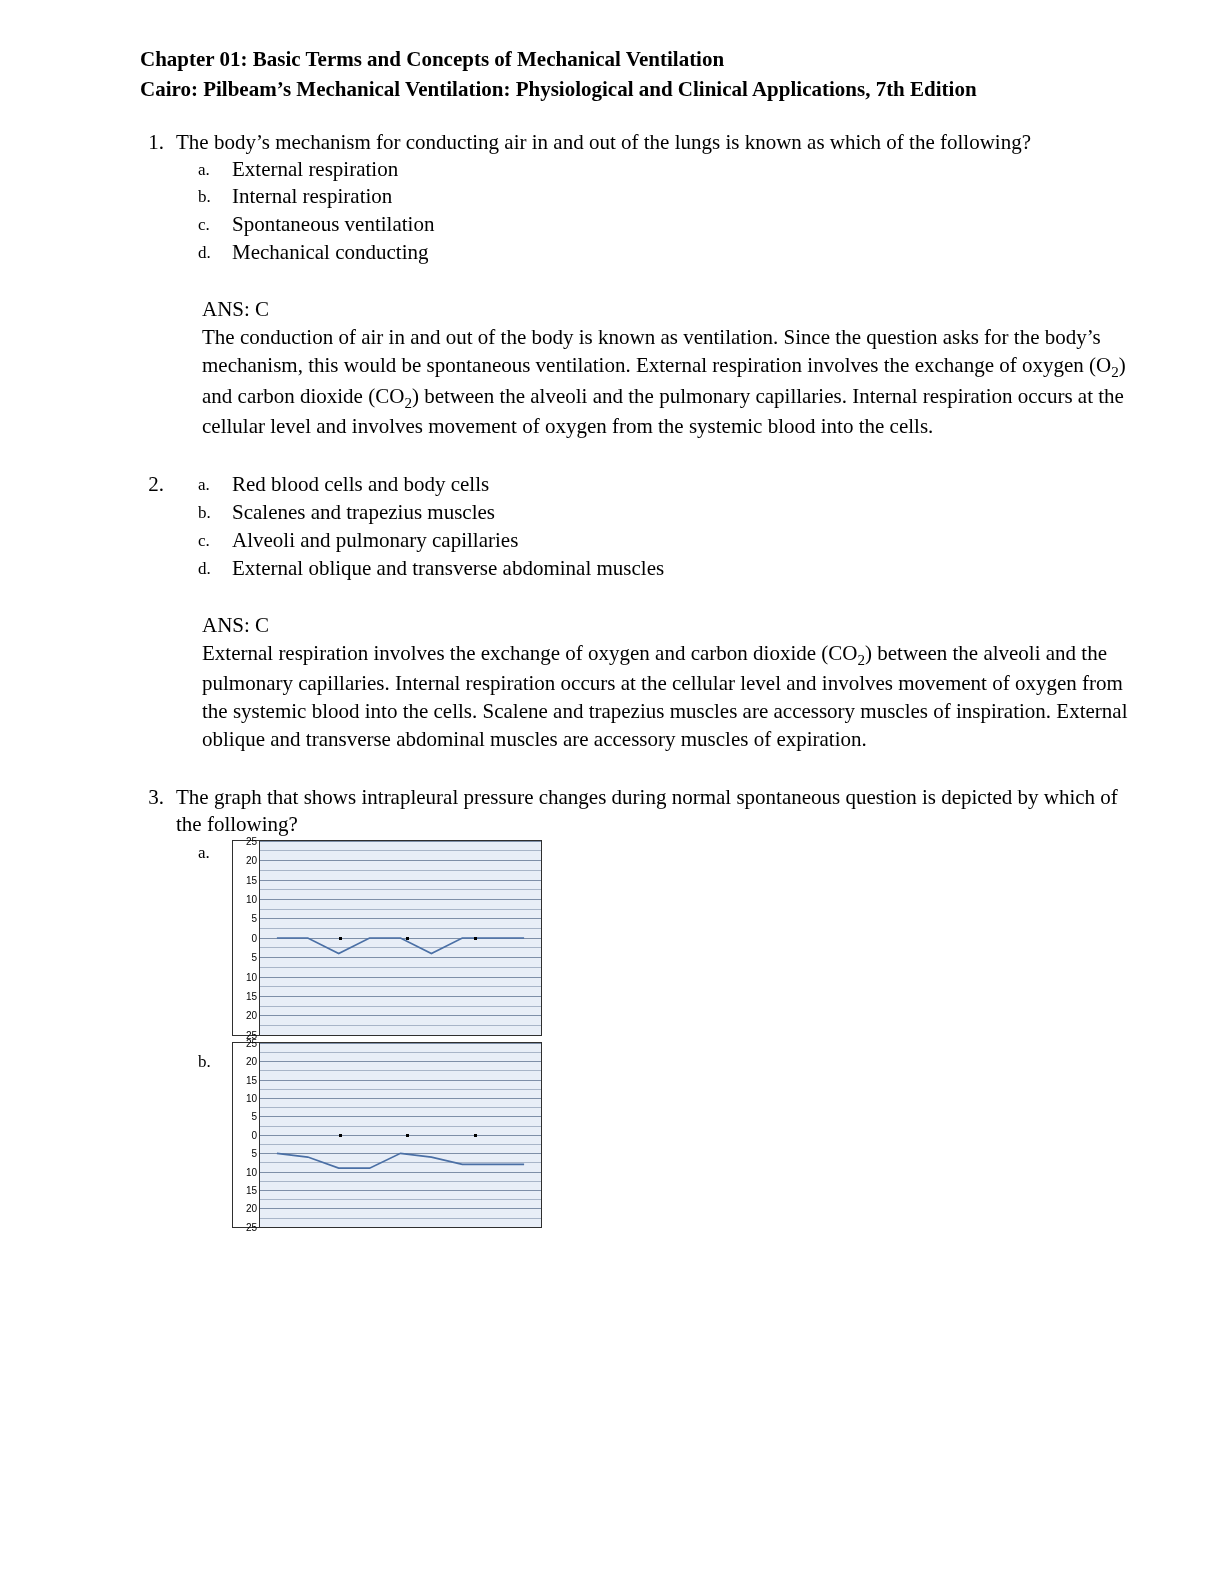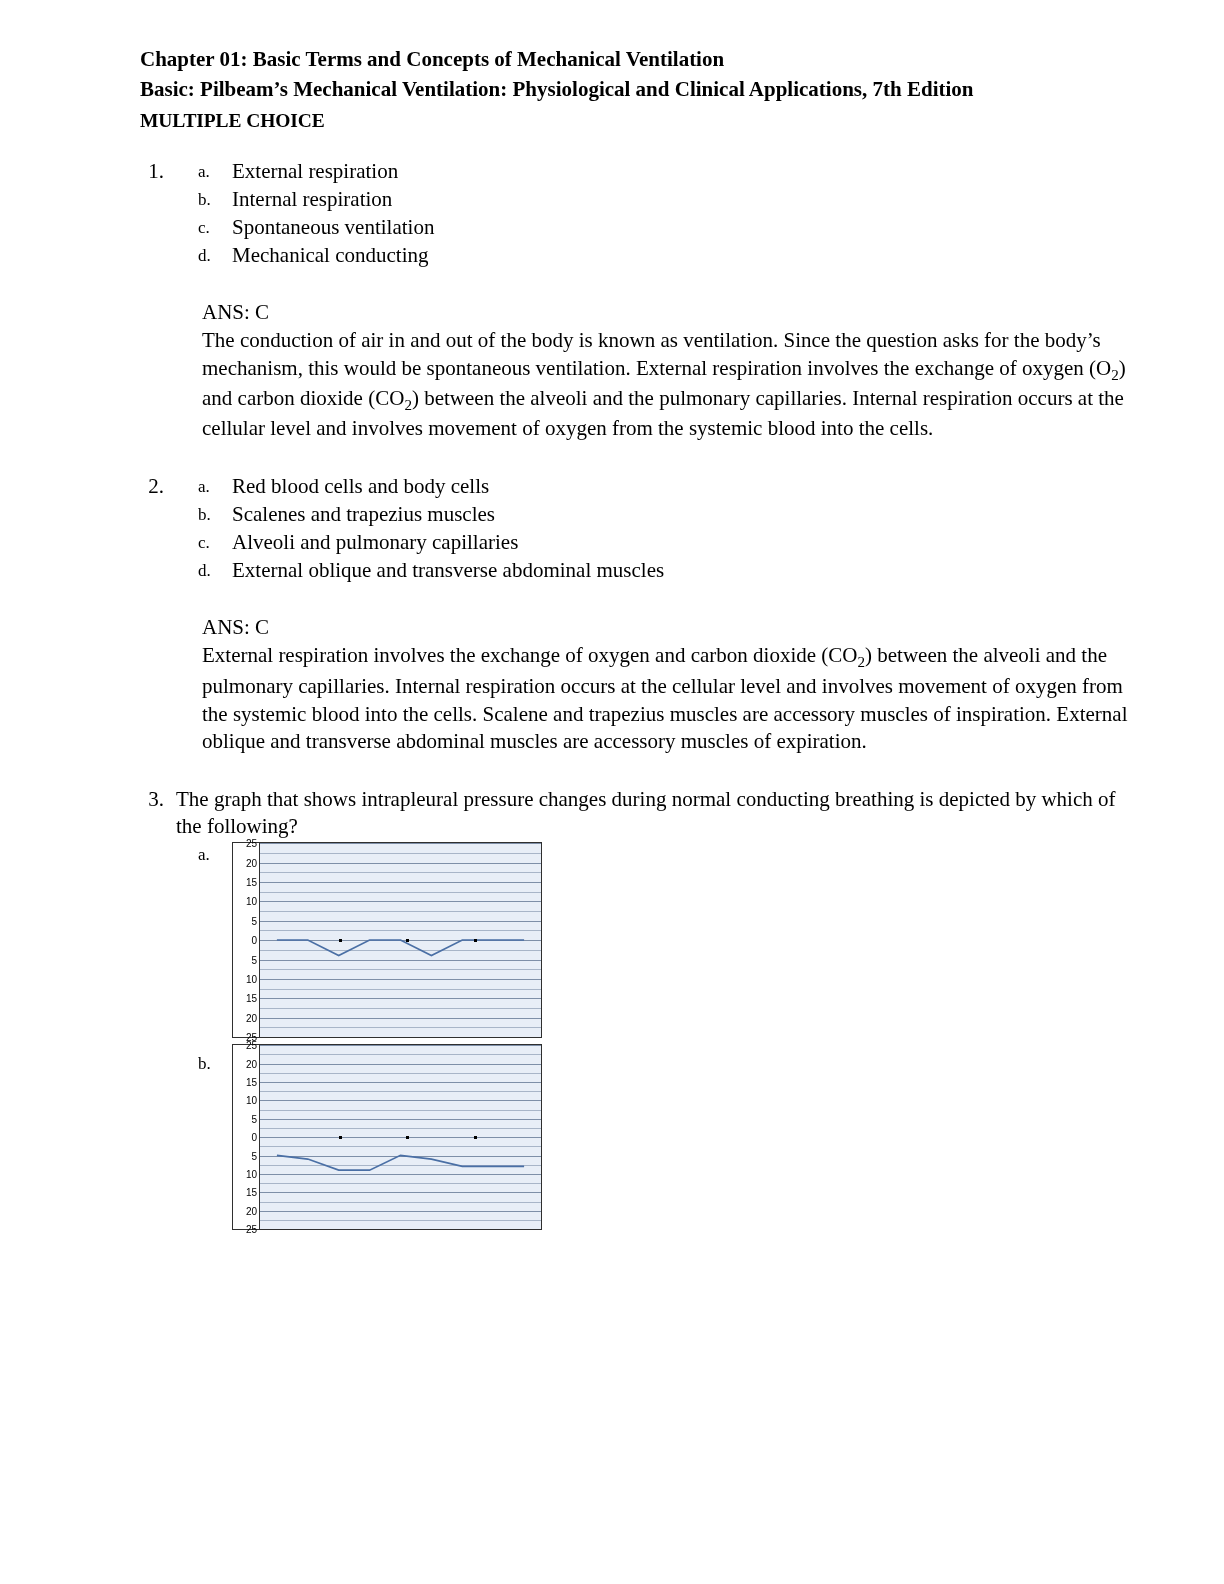--- a/index.html
+++ b/index.html
@@ -165,28 +165,28 @@
     background: #000;
   }
 </style>
 </head>
 <body>
 
 <div class="page">
 
 
   <p class="meta-line">Chapter 01: Basic Terms and Concepts of Mechanical Ventilation</p>
-  <p class="meta-line">Basic: Pilbeam’s Mechanical Ventilation: Physiological and Clinical Applications, 7th Edition</p>
-  <p class="meta-small">MULTIPLE CHOICE</p>
+  <p class="meta-line">Cairo: Pilbeam’s Mechanical Ventilation: Physiological and Clinical Applications, 7th Edition</p>
 
   <div class="questions">
 
     <div class="q-block">
       <div class="q-num">1.</div>
       <div class="q-body">
+        <p class="q-stem">The body’s mechanism for conducting air in and out of the lungs is known as which of the following?</p>
         <ul class="choices">
           <li class="choice">
             <span class="choice-letter">a.</span>
             <span class="choice-text">External respiration</span>
           </li>
           <li class="choice">
             <span class="choice-letter">b.</span>
             <span class="choice-text">Internal respiration</span>
           </li>
           <li class="choice">
@@ -233,21 +233,21 @@
           <p class="ans-rationale"><span>External respiration involves the exchange of oxygen and carbon dioxide (CO</span><sub>2</sub><span>) between the alveoli and the pulmonary capillaries. Internal respiration occurs at the cellular level and involves movement of oxygen from the systemic blood into the cells. Scalene and trapezius muscles are accessory muscles of inspiration. External oblique and transverse abdominal muscles are accessory muscles of expiration.</span></p>
         </div>
       </div>
     </div>
 
     <div class="spacer-md"></div>
 
     <div class="q-block">
       <div class="q-num">3.</div>
       <div class="q-body">
-        <p class="q-stem">The graph that shows intrapleural pressure changes during normal conducting breathing is depicted by which of the following?</p>
+        <p class="q-stem">The graph that shows intrapleural pressure changes during normal spontaneous question is depicted by which of the following?</p>
 
         <div class="chart-choice">
           <span class="choice-letter">a.</span>
           <div class="chart-wrap" id="chart-a">
               <div class="chart-inner">
                 <div class="gridline" style="top: 0px;"></div>
                 <div class="gridline" style="top: 19.4px;"></div>
                 <div class="gridline" style="top: 38.8px;"></div>
                 <div class="gridline" style="top: 58.2px;"></div>
                 <div class="gridline" style="top: 77.6px;"></div>

